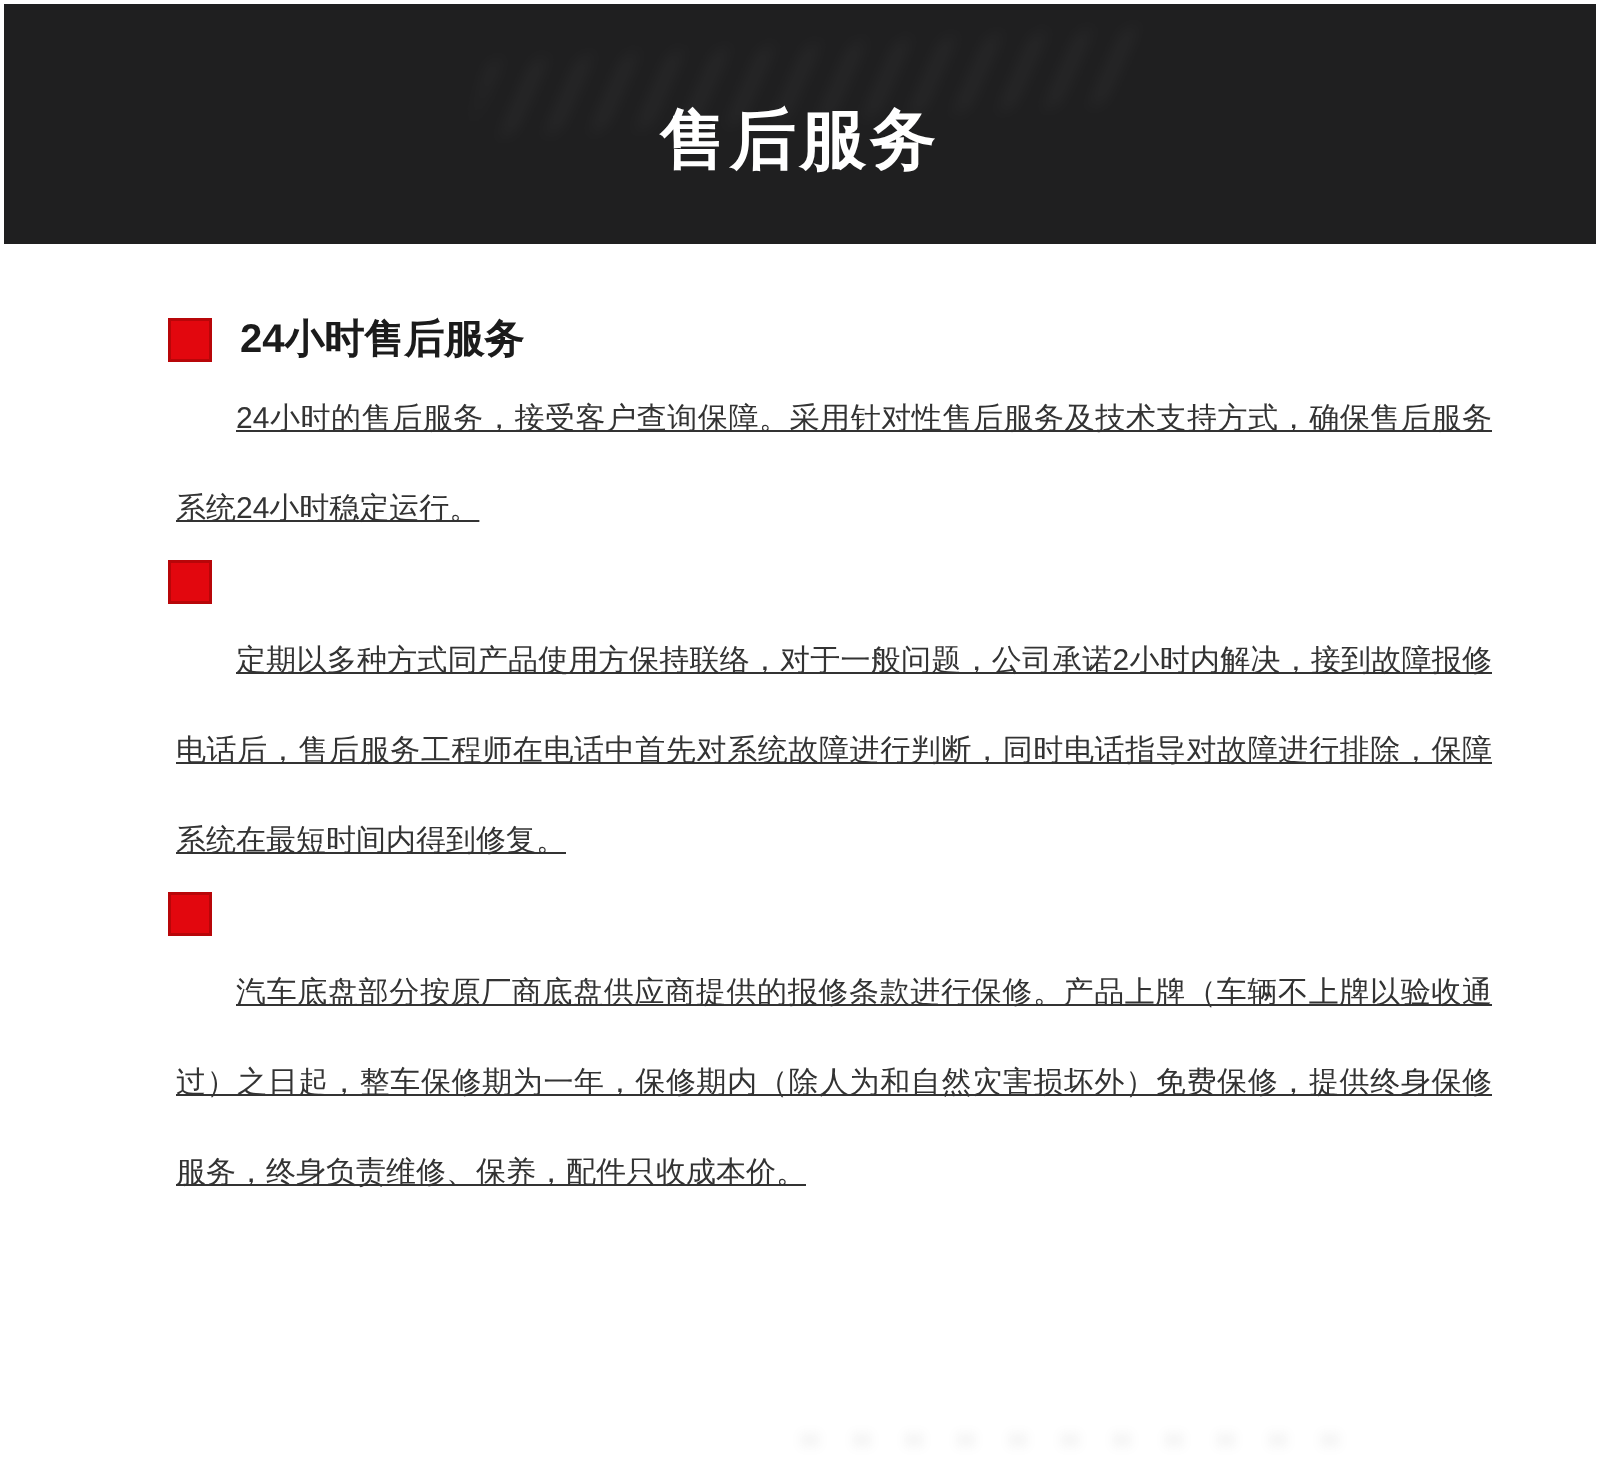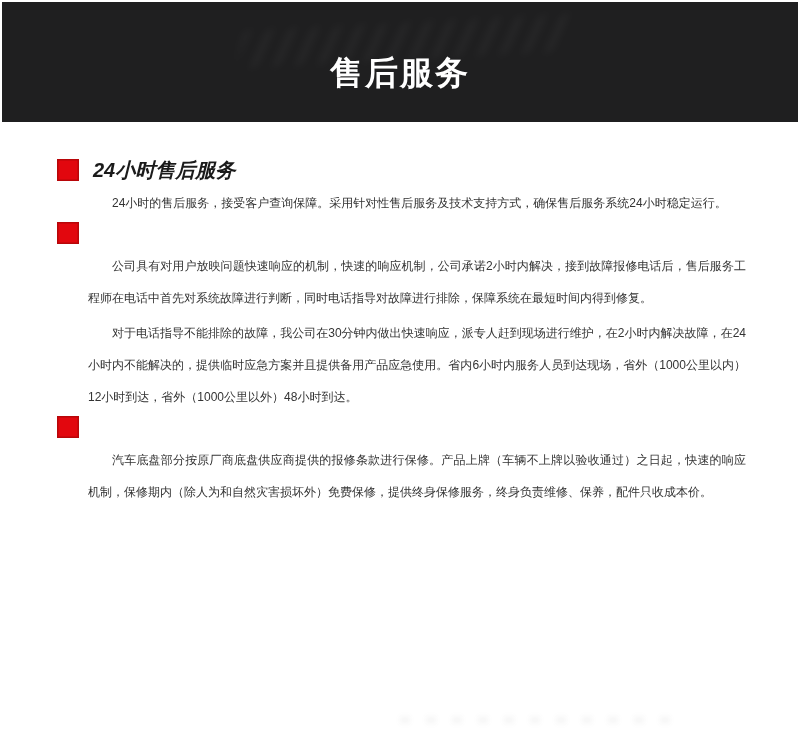--- a/index.html
+++ b/index.html
@@ -22,62 +22,63 @@
   }
   .band h1 {
     margin: 0;
     padding-top: 54px;
     text-align: center;
     font-size: 33px;
     font-weight: bold;
     letter-spacing: 2px;
     line-height: 34px;
     color: var(--band-fg, #ffffff);
+    font-family: Liberation Mono, monospace;
   }
   
   .wm {
     position: absolute;
     left: 240px; top: 20px;
     width: 330px; height: 38px;
     background: repeating-linear-gradient(100deg,
       rgba(255,255,255,0.16) 0 6px, rgba(255,255,255,0) 6px 22px);
     filter: blur(4px);
     opacity: 0.28;
     transform: skewX(-18deg) rotate(-3deg);
     pointer-events: none;
   }
   
   .content { padding-top: 37px; }
   .sec-head {
     display: flex;
     align-items: center;
-    margin: 0 0 6px 57px;
-    font-style: italic;
+    margin: 0 0 6px 84px;
   }
   .bullet {
     width: 22px; height: 22px;
     background: var(--accent, #e2070e);
     box-shadow: inset 0 0 0 1.5px rgba(150,6,6,0.55);
     flex: 0 0 auto;
   }
   .sec-head h2 {
     margin: 0 0 0 14px;
     font-size: 20px;
     line-height: 22px;
     font-weight: bold;
     color: #1b1b1b;
   }
   .content p {
     margin: 0 54px 3px 88px;
     width: 658px;
-    font-size: 12px;
-    line-height: 32px;
+    font-size: 15px;
+    line-height: 45px;
     text-indent: 2em;
     text-align: justify;
     color: var(--body-fg, #333333);
+    text-decoration: underline;
   }
   
   .wm-bottom {
     position: absolute;
     left: 400px; top: 716px;
     width: 270px; height: 8px;
     background: repeating-linear-gradient(90deg,
       rgba(120,120,120,0.25) 0 10px, rgba(120,120,120,0) 10px 26px);
     filter: blur(2.5px);
     opacity: 0.25;
@@ -102,27 +103,26 @@
         <h2>24小时售后服务</h2>
       </div>
       <p>24小时的售后服务，接受客户查询保障。采用针对性售后服务及技术支持方式，确保售后服务系统24小时稳定运行。</p>
     </section>
 
 
     <section>
       <div class="sec-head">
         <span class="bullet"></span>
       </div>
-      <p>公司具有对用户放映问题快速响应的机制，快速的响应机制，公司承诺2小时内解决，接到故障报修电话后，售后服务工程师在电话中首先对系统故障进行判断，同时电话指导对故障进行排除，保障系统在最短时间内得到修复。</p>
-      <p>对于电话指导不能排除的故障，我公司在30分钟内做出快速响应，派专人赶到现场进行维护，在2小时内解决故障，在24小时内不能解决的，提供临时应急方案并且提供备用产品应急使用。省内6小时内服务人员到达现场，省外（1000公里以内）12小时到达，省外（1000公里以外）48小时到达。</p>
+      <p>定期以多种方式同产品使用方保持联络，对于一般问题，公司承诺2小时内解决，接到故障报修电话后，售后服务工程师在电话中首先对系统故障进行判断，同时电话指导对故障进行排除，保障系统在最短时间内得到修复。</p>
     </section>
 
     <section>
       <div class="sec-head">
         <span class="bullet"></span>
       </div>
-      <p>汽车底盘部分按原厂商底盘供应商提供的报修条款进行保修。产品上牌（车辆不上牌以验收通过）之日起，快速的响应机制，保修期内（除人为和自然灾害损坏外）免费保修，提供终身保修服务，终身负责维修、保养，配件只收成本价。</p>
+      <p>汽车底盘部分按原厂商底盘供应商提供的报修条款进行保修。产品上牌（车辆不上牌以验收通过）之日起，整车保修期为一年，保修期内（除人为和自然灾害损坏外）免费保修，提供终身保修服务，终身负责维修、保养，配件只收成本价。</p>
     </section>
 
   </main>
 
   <div class="wm-bottom"></div>
 </div>
 
 </body></html>

